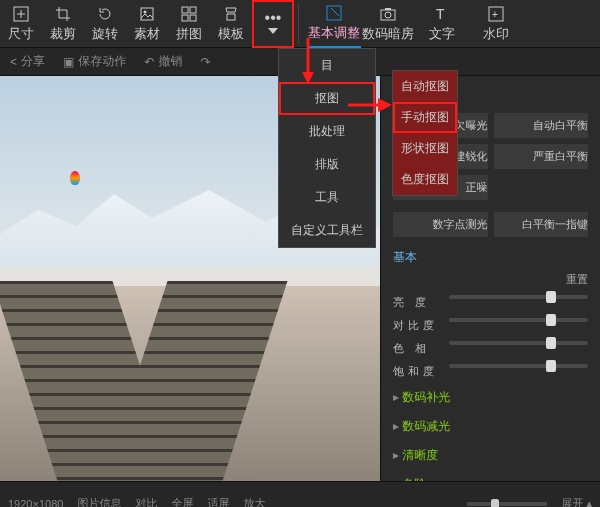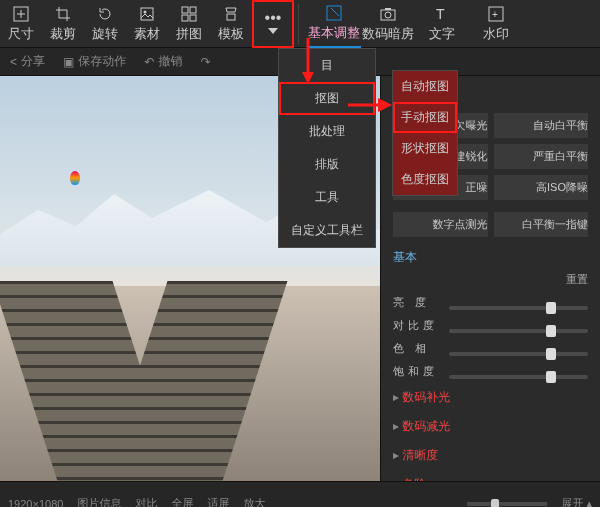--- a/index.html
+++ b/index.html
@@ -25,25 +25,25 @@
   .ground{position:absolute;top:210px;left:0;right:0;bottom:0;background:linear-gradient(to bottom,#ccc1b3,#8d8379)}
   .rail{position:absolute;bottom:0;background:repeating-linear-gradient(to bottom,#3d3a35 0 3px,#716a5e 3px 14px)}
   .rail.l{left:25px;width:120px;height:200px;transform:skewX(18deg)}
   .rail.r{right:125px;width:120px;height:200px;transform:skewX(-18deg)}
   .balloon{position:absolute;top:95px;left:70px;width:10px;height:14px;border-radius:50% 50% 45% 45%;background:linear-gradient(to bottom,#e06,#f90,#09f)}
   .panel{flex:1;background:#2b2b2b;color:#bbb;overflow:hidden;padding:6px 0;border-left:1px solid #111}
   .histogram-hdr{padding:4px 12px;color:#999}
   .btn-grid{display:grid;grid-template-columns:1fr 1fr;gap:6px;padding:6px 12px}
   .pbtn{background:#3a3a3a;color:#ccc;text-align:right;padding:5px 0;font-size:11px;cursor:pointer}
   .section-title{padding:6px 12px;color:#69b4e8}
-  .slider-row{display:flex;align-items:flex-end;padding:4px 12px;gap:8px}
+  .slider-row{display:flex;align-items:flex-start;padding:4px 12px;gap:8px}
   .slider-row .lab{width:48px;font-size:11px;color:#bbb;letter-spacing:4px}
   .slider-row .track{flex:1;height:4px;background:#4a4a4a;position:relative;border-radius:2px}
   .slider-row .thumb{position:absolute;top:-4px;left:70%;width:10px;height:12px;background:#ddd;border-radius:2px}
-  .acc{padding:6px 12px;color:#ef4444;cursor:pointer}
+  .acc{padding:6px 12px;color:#84cc16;cursor:pointer}
   .acc::before{content:"▸ ";color:#888}
   .reset{text-align:right;padding:0 12px 4px;font-size:11px;color:#aaa}
   .dropdown{position:absolute;top:48px;left:278px;width:98px;background:#2f2f2f;border:1px solid #4a4a4a;z-index:10}
   .dropdown .ditem{text-align:center;padding:8px 0;color:#ccc;cursor:pointer;font-size:12px}
   .dropdown .ditem.hl{border:2px solid #ff1a1a;padding:6px 0}
   .submenu{position:absolute;top:70px;left:392px;width:66px;background:#7f1d1d;border:1px solid #4a4a4a;z-index:10}
   .submenu .ditem{text-align:center;padding:7px 0;color:#ccc;cursor:pointer;font-size:12px}
   .submenu .ditem.hl{border:2px solid #ff1a1a;padding:5px 0}
   .arrow{position:absolute;z-index:11}
   .arrow.a1{top:36px;left:300px}
@@ -187,21 +187,20 @@
     <div class="rail r"></div>
   </div>
   <div class="panel">
     <div class="histogram-hdr">直方图</div>
     <div class="btn-grid">
       <div class="pbtn">欠曝光</div>
       <div class="pbtn">自动白平衡</div>
       <div class="pbtn">建锐化</div>
       <div class="pbtn">严重白平衡</div>
       <div class="pbtn">正噪</div>
-      <div class="pbtn">高ISO降噪</div>
     </div>
     <div class="btn-grid">
       <div class="pbtn">数字点测光</div>
       <div class="pbtn">白平衡一指键</div>
     </div>
     <div class="section-title">基本</div>
     <div class="reset">重置</div>
     <div class="slider-row">
         <div class="lab">亮  度</div>
         <div class="track">

